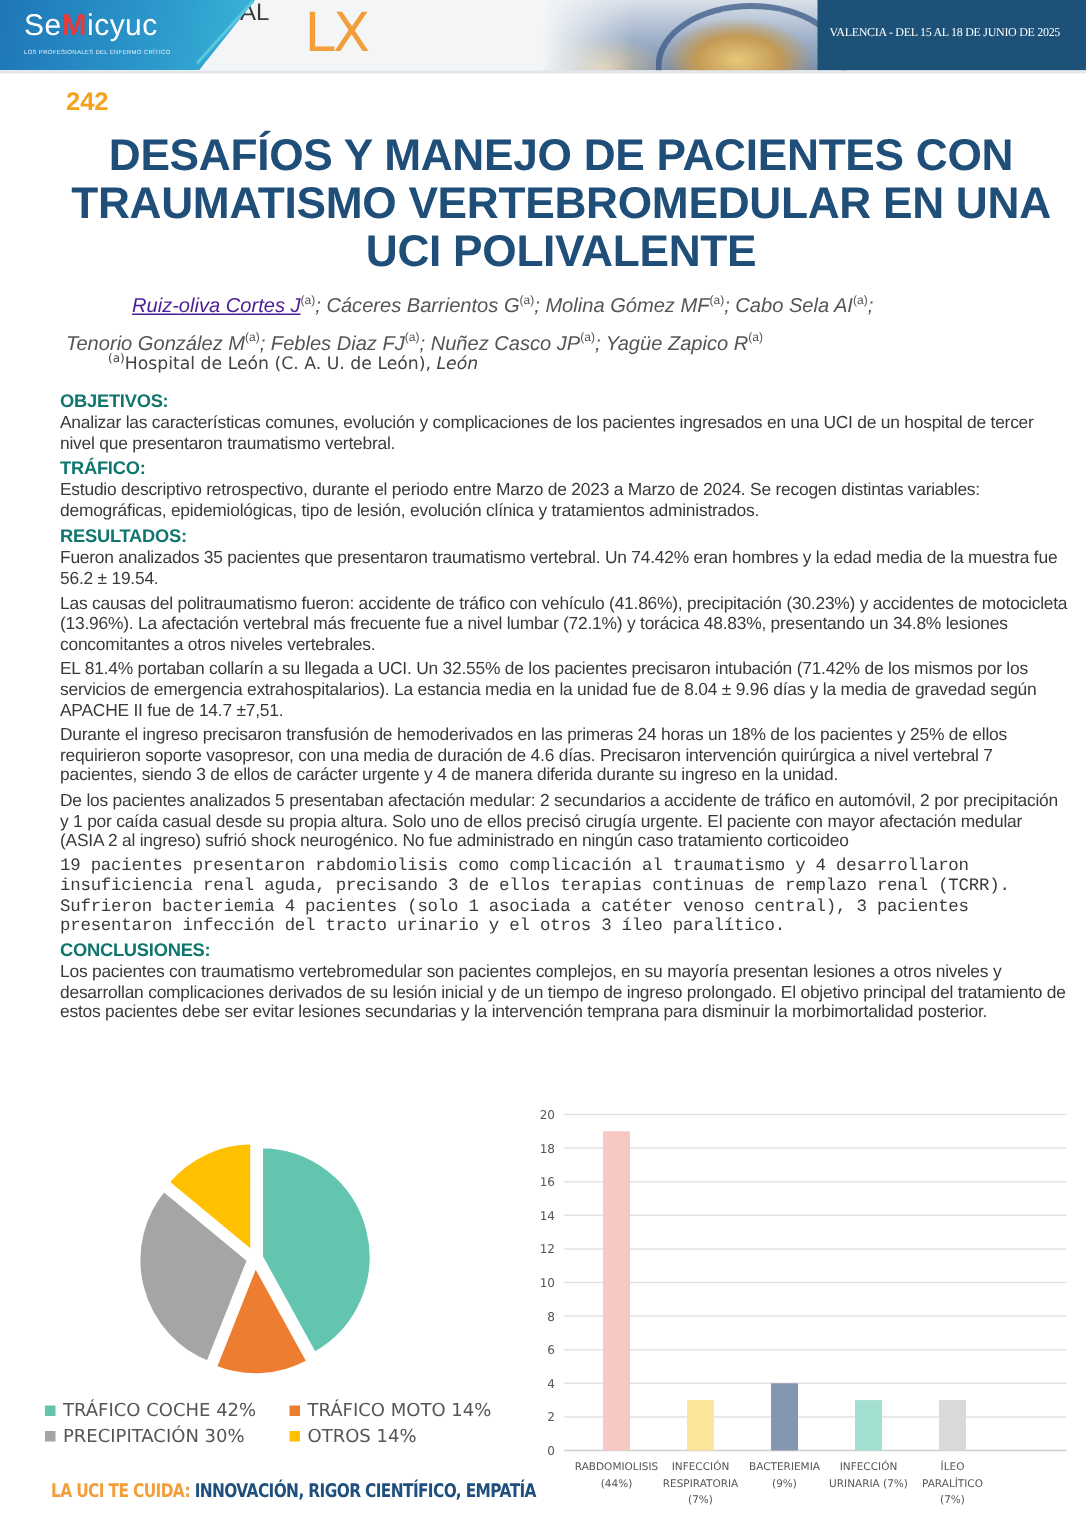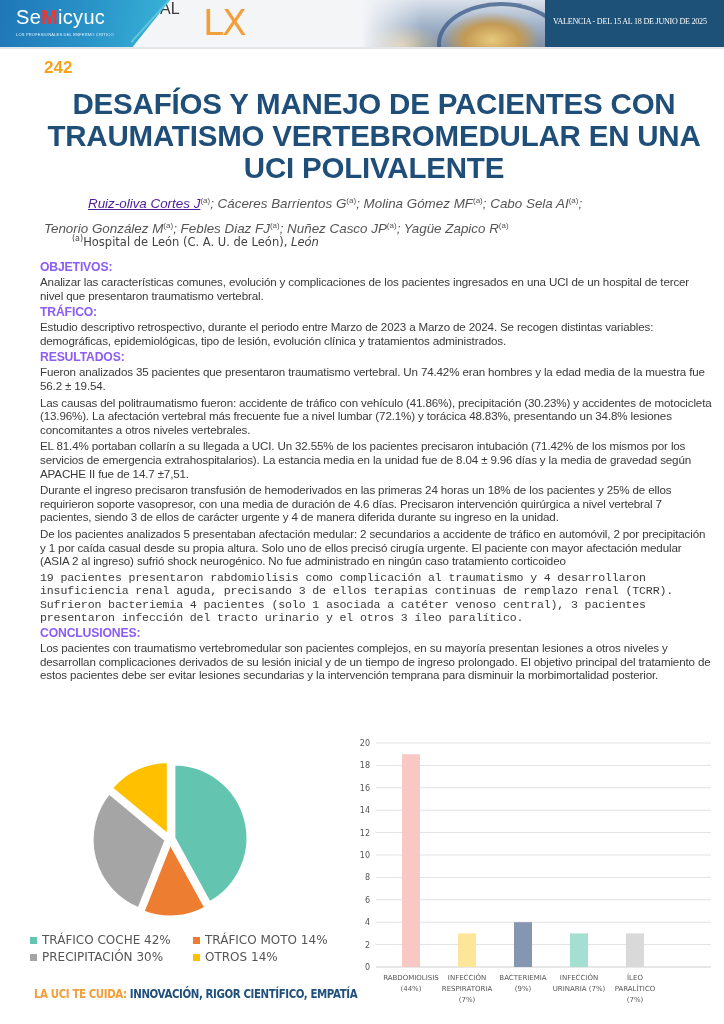--- a/index.html
+++ b/index.html
@@ -35,21 +35,21 @@
   .title { position: absolute; left: 44px; top: 88px; width: 660px; font-family: "Liberation Sans", sans-serif; font-weight: bold; font-size: 29.5px; line-height: 32px; color: #1f4e79; letter-spacing: -0.2px; text-transform: uppercase; text-align: center; }
 
   .authors { position: absolute; left: 44px; top: 190px; width: 660px; font-size: 13.4px; line-height: 21px; font-style: italic; color: #555; }
   .authors .lead { font-weight: normal; text-decoration: underline; color: #4c1d95; margin-left: 44px; }
   .authors sup, .affil sup { font-size: 8px; vertical-align: super; font-style: normal; }
   .affil { position: absolute; left: 44px; top: 234px; font-family: "DejaVu Sans", sans-serif; font-size: 11.5px; color: #444; margin-left: 28px; }
   .affil .city { font-style: italic; }
 
   
   .body { position: absolute; left: 40px; top: 259px; width: 672px; font-family: "Liberation Sans", sans-serif; font-size: 11.6px; line-height: 13.6px; color: #3a3a3a; letter-spacing: -0.15px; }
-  .sec-h { font-weight: bold; color: #8b5cf6; font-size: 12.2px; line-height: 15px; margin-top: 1px; }
+  .sec-h { font-weight: bold; color: #0f766e; font-size: 12.2px; line-height: 15px; margin-top: 1px; }
   .para { margin-bottom: 3px; }
   .para.tight { margin-bottom: 1px; font-family: Liberation Mono, monospace; }
 
   
   .pie-wrap { position: absolute; left: 80px; top: 755px; width: 180px; height: 168px; }
   .legend { position: absolute; left: 18px; top: 933px; width: 330px; font-family: "DejaVu Sans", sans-serif; font-size: 12px; color: #555; }
   .legend-item { position: absolute; white-space: nowrap; display: flex; align-items: center; padding-left: 12px; }
   .legend-swatch { width: 7px; height: 7px; margin-right: 5px; display: inline-block; }
 
   .motto { position: absolute; left: 34px; top: 986px; font-family: "DejaVu Sans", sans-serif; font-size: 12.5px; font-weight: bold; letter-spacing: -0.5px; transform: scaleX(0.82); transform-origin: left; white-space: nowrap; }

